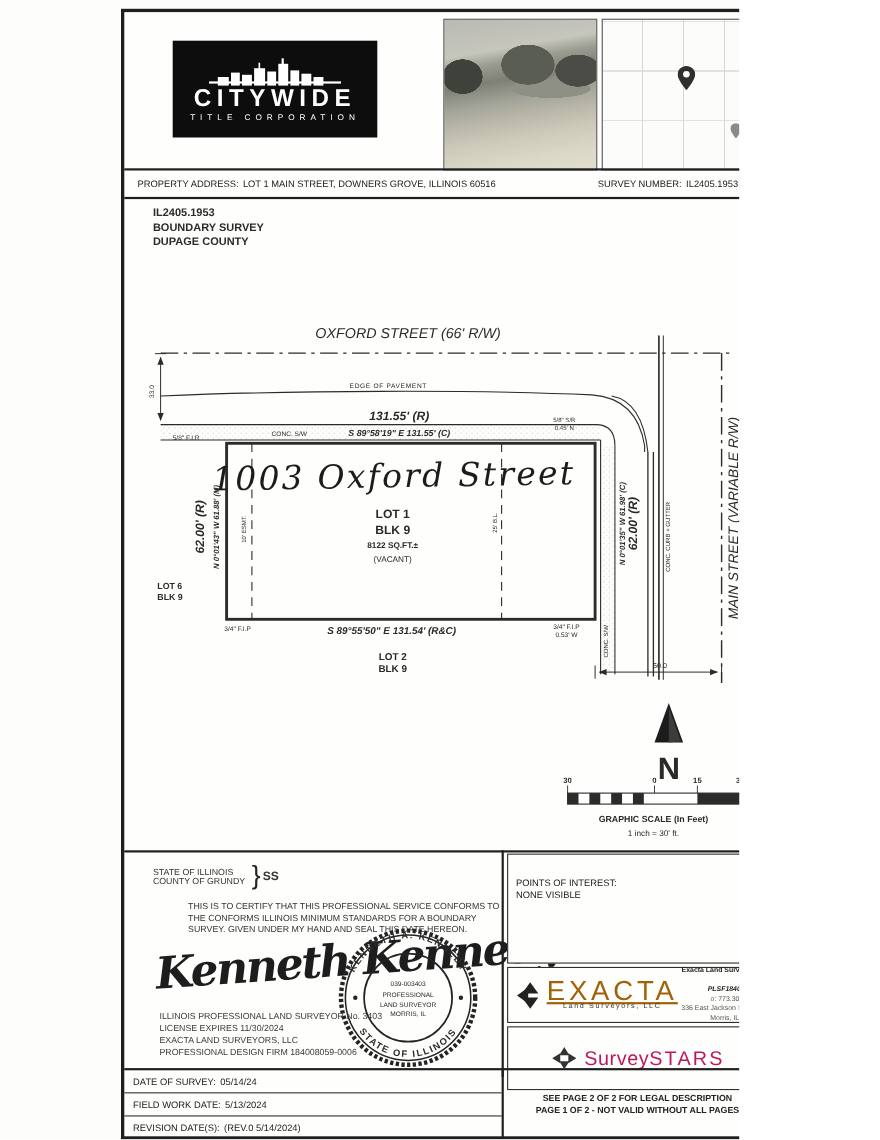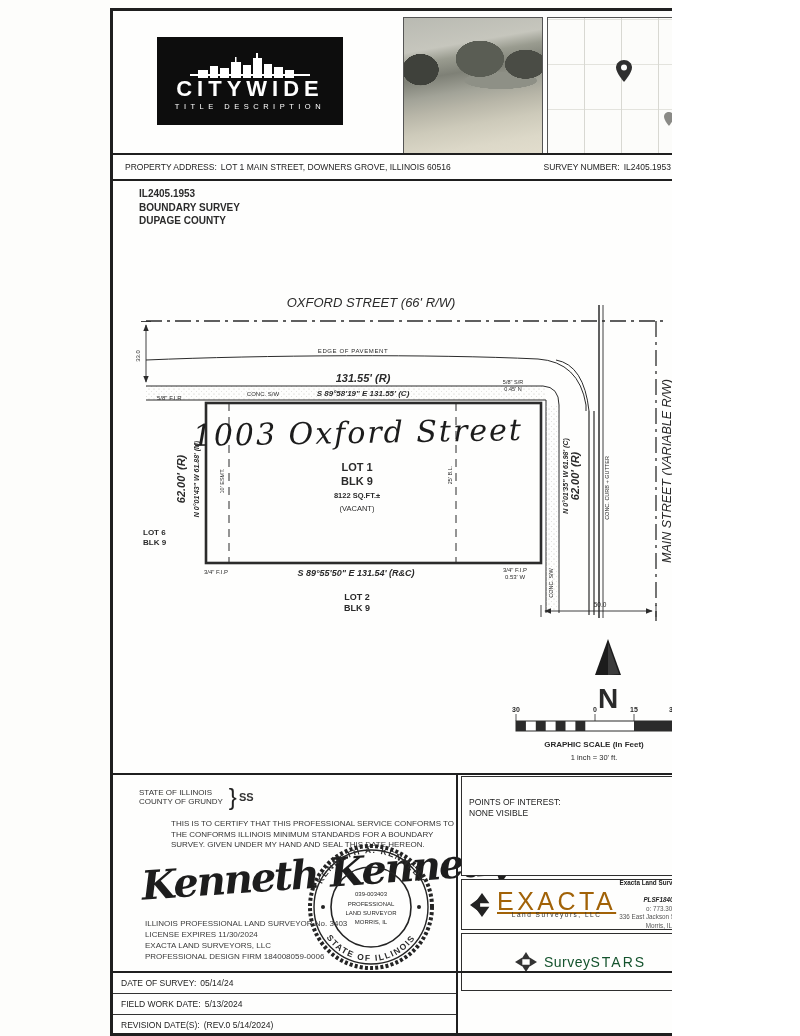--- a/index.html
+++ b/index.html
@@ -42,21 +42,21 @@
   #rightCol{left:343px;top:762px;width:245px;height:206px;border-left:2.5px solid #1f1f1f;}
   .rbox{margin:3px;border:1.5px solid #2e2e2e;background:#fefefd;}
   #poiBox{height:58px;padding:20px 7px;font-size:8.5px;line-height:11px;}
   #exactaBox{height:49px;display:flex;align-items:center;justify-content:space-between;padding:0 8px;}
   #exactaName{font-size:25px;letter-spacing:3.5px;color:#a16207;line-height:20px;text-decoration:underline;}
   #exactaSub{font-size:6.5px;letter-spacing:1.5px;text-align:center;color:#333;}
   #exactaRight{text-align:right;font-size:6.3px;line-height:8.5px;color:#555;}
   #exactaRight .r1{font-weight:bold;color:#222;}
   #exactaRight .r2{font-weight:bold;font-style:italic;color:#222;}
   #starsBox{height:56px;display:flex;align-items:center;justify-content:center;gap:7px;}
-  #starsName{font-size:14px;color:#14532d;letter-spacing:0.5px;}
+  #starsName{font-size:18px;color:#be185d;letter-spacing:0.5px;}
   #starsName .caps{letter-spacing:2px;}
   #bottomRow{left:0px;top:960px;width:588px;height:62px;border-top:2.5px solid #1f1f1f;display:flex;}
   #datesCell{width:343px;border-right:2.5px solid #1f1f1f;display:flex;flex-direction:column;}
   .dateRow{flex:1;display:flex;align-items:center;padding-left:8px;font-size:8.5px;border-bottom:1.5px solid #333;}
   .dateRow:last-child{border-bottom:none;}
   .dateRow span{margin-right:4px;}
   #noteCell{flex:1;display:flex;flex-direction:column;align-items:center;justify-content:center;
       font-size:8px;font-weight:bold;text-align:center;line-height:11px;}
 </style>
 </head>
@@ -76,21 +76,21 @@
             <rect x="63" y="6" width="9" height="20"></rect>
         <rect x="74" y="12" width="8" height="14"></rect>
             <rect x="84" y="15" width="9" height="11"></rect>
         <rect x="95" y="18" width="9" height="8"></rect>
             <rect x="66" y="1" width="2" height="6"></rect>
         <rect x="45" y="5" width="1.5" height="6"></rect>
             <rect x="0" y="22" width="120" height="2"></rect>
       </g>
     </svg>
     <div id="logoWord">CITYWIDE</div>
-    <div id="logoSub">TITLE DESCRIPTION</div>
+    <div id="logoSub">TITLE CORPORATION</div>
   </div>
 
   <div id="photo" class="abs"></div>
 
   <div id="map" class="abs">
     <svg class="abs" style="left:68px;top:42px" width="16" height="22" viewBox="0 0 16 22">
       <path d="M8 0 C3.6 0 0 3.4 0 7.6 C0 13 8 22 8 22 C8 22 16 13 16 7.6 C16 3.4 12.4 0 8 0 Z" fill="#2f2f2f"></path>
       <circle cx="8" cy="7.5" r="3" fill="#fcfcfa"></circle>
     </svg>
     <svg class="abs" style="left:116px;top:94px" width="10" height="14" viewBox="0 0 10 14">
@@ -309,16 +309,20 @@
       </div>
       <div class="dateRow">
         <span class="lbl">FIELD WORK DATE:</span>
         <span>5/13/2024</span>
       </div>
       <div class="dateRow">
         <span class="lbl">REVISION DATE(S):</span>
         <span>(REV.0  5/14/2024)</span>
       </div>
     </div>
+    <div id="noteCell">
+      <div>SEE PAGE 2 OF 2 FOR LEGAL DESCRIPTION</div>
+      <div>PAGE 1 OF 2 - NOT VALID WITHOUT ALL PAGES</div>
+    </div>
   </div>
 
  </div>
 </div>
 
 </body></html>

